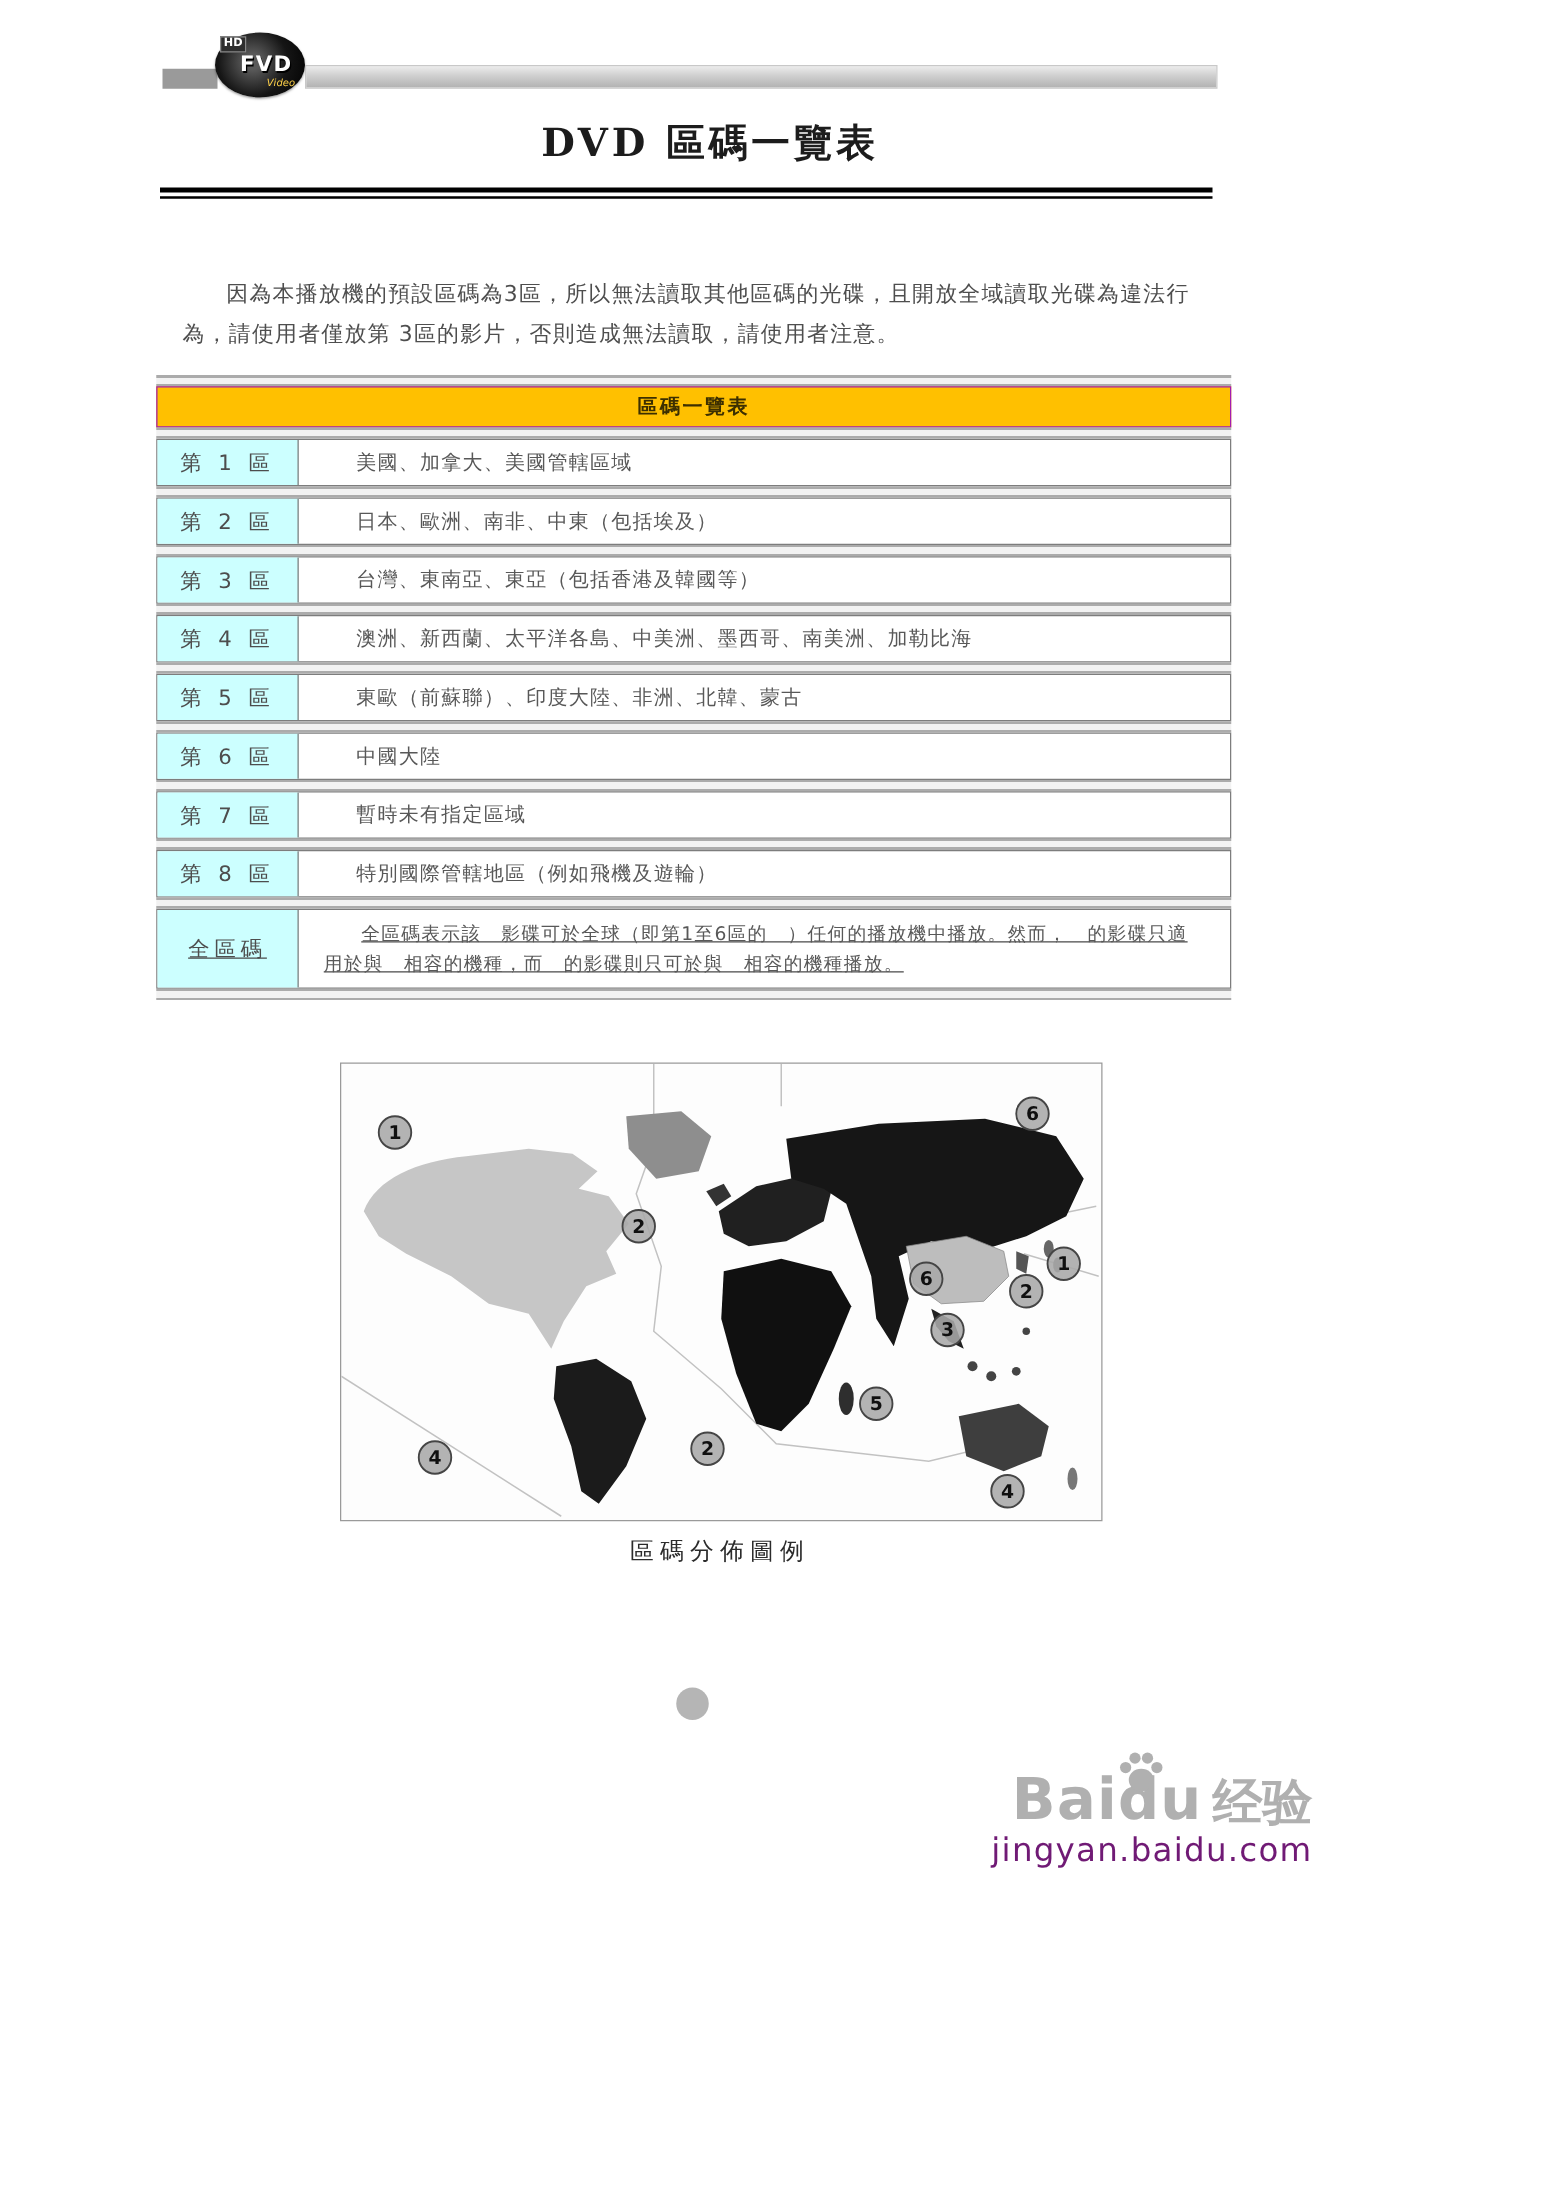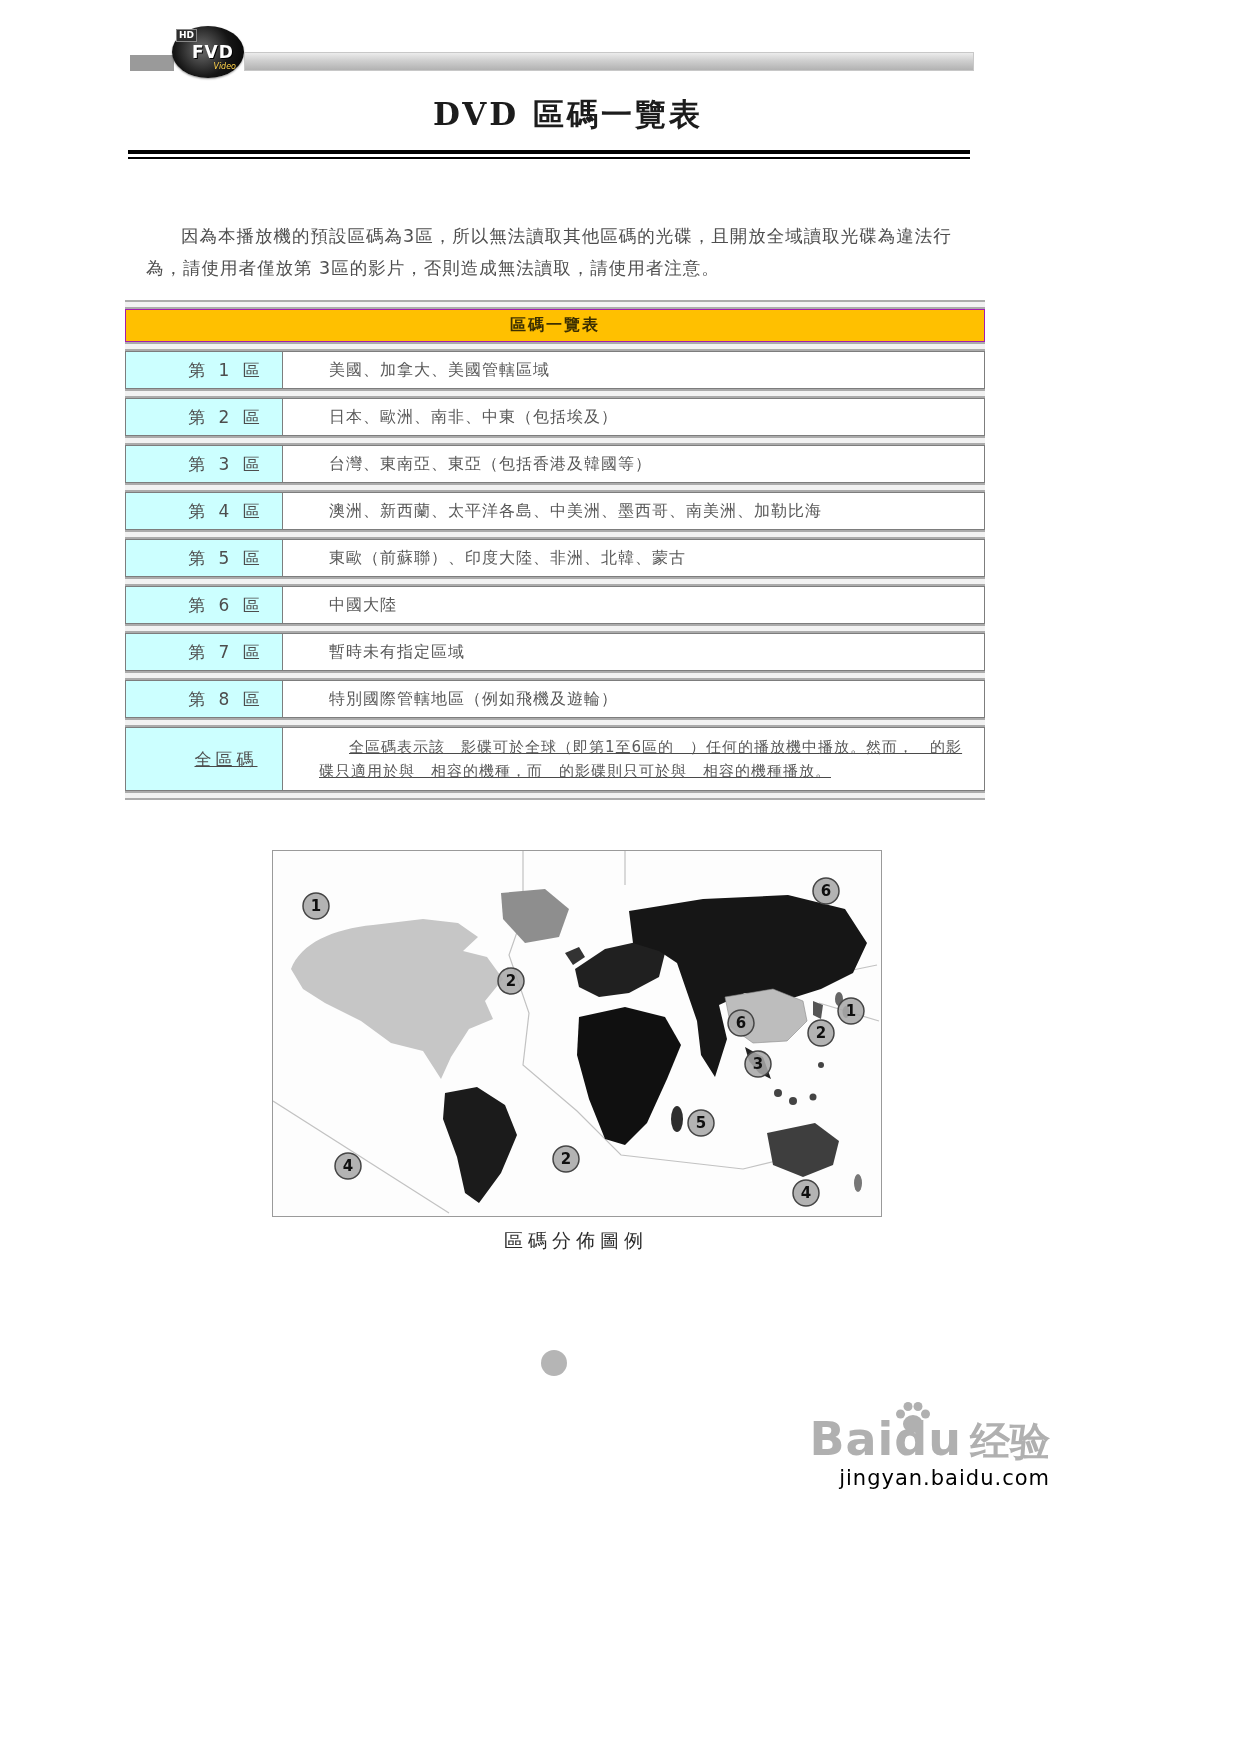--- a/index.html
+++ b/index.html
@@ -33,43 +33,43 @@
   
   .region-table{position:absolute;left:125px;top:300px;width:860px;}
   .t-gap{height:9px;background:linear-gradient(to bottom,#ababab 0 2px,#f2f2f2 2px 7px,#ababab 7px 9px);}
   .t-header{height:31px;background:#FFC000;border:1px solid #a21caf;display:flex;
     align-items:center;justify-content:center;font-size:16px;font-weight:bold;color:#3c2f00;
     letter-spacing:2px;}
   .t-row{display:flex;height:36px;border:1px solid #7d7d7d;background:#fff;}
   .t-row.tall{height:62px;text-decoration:underline;}
   .cell-code{width:112px;background:#CCFFFF;border-right:1px solid #7d7d7d;display:flex;
     align-items:center;justify-content:center;font-size:17px;color:#4d4d4d;letter-spacing:4px;
-    flex:0 0 auto;padding-left:44px;}
+    flex:0 0 auto;}
   .cell-desc{flex:1;display:flex;align-items:center;padding-left:46px;padding-right:16px;
     font-size:16px;color:#585858;letter-spacing:1px;}
-  .cell-desc.multiline{display:block;padding:7px 18px 7px 36px;font-size:15px;line-height:1.6;
+  .cell-desc.multiline{display:block;padding:7px 18px 7px 20px;font-size:15px;line-height:1.6;
     text-indent:2em;}
   
   .map-box{position:absolute;left:272px;top:850px;width:608px;height:365px;
     border:1px solid #9a9a9a;background:#fdfdfd;}
   .map-box svg{display:block;width:100%;height:100%;}
   .marker circle{fill:#a8a8a8;fill-opacity:.88;stroke:#454545;stroke-width:1.5;}
   .marker text{font:bold 15px "DejaVu Sans",sans-serif;text-anchor:middle;fill:#101010;}
   .map-caption{position:absolute;left:272px;top:1228px;width:608px;text-align:center;margin:0;
     font-size:19px;color:#2b2b2b;letter-spacing:5px;}
   
   .page-dot{position:absolute;left:541px;top:1350px;width:26px;height:26px;border-radius:50%;
     background:#b5b5b5;}
   
   .watermark{position:absolute;left:778px;top:1416px;width:272px;text-align:right;color:#b0b0b0;}
   .wm-brandline{position:relative;display:inline-block;line-height:1;}
   .wm-paw{position:absolute;top:-16px;right:118px;}
   .wm-latin{font-size:46px;font-weight:bold;letter-spacing:1px;}
   .wm-cn{font-size:40px;font-weight:bold;margin-left:8px;}
-  .wm-url{margin:4px 0 0 0;font-size:21px;color:#000000;letter-spacing:1px;}
+  .wm-url{margin:4px 0 0 0;font-size:26px;color:#701a75;letter-spacing:1px;}
 </style>
 </head>
 <body>
 
 <div class="page">
 
   <div class="gray-chip"></div>
   <div class="disc-logo">
     <span class="hd-tag">HD</span>
     <span class="fvd">FVD</span>

